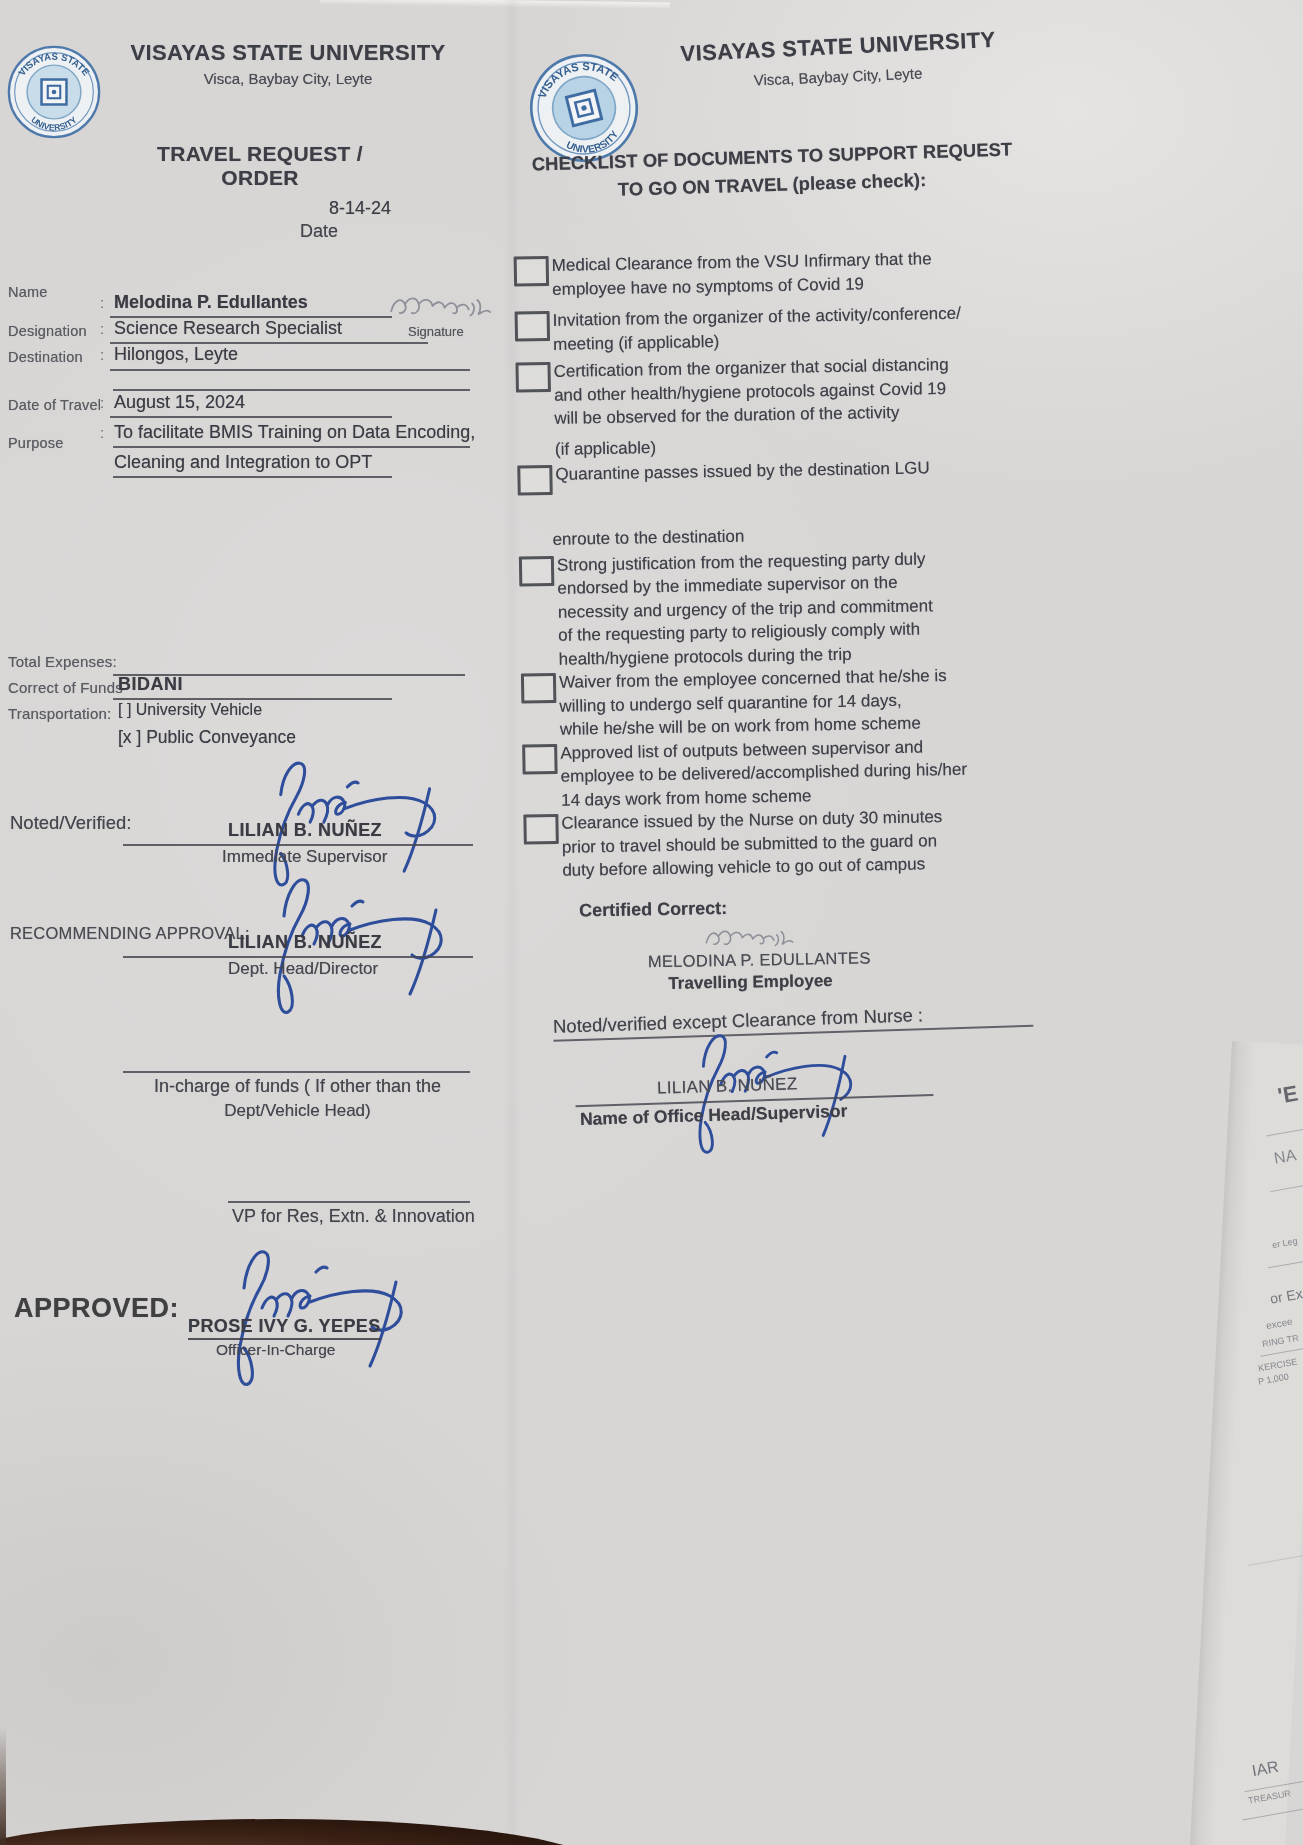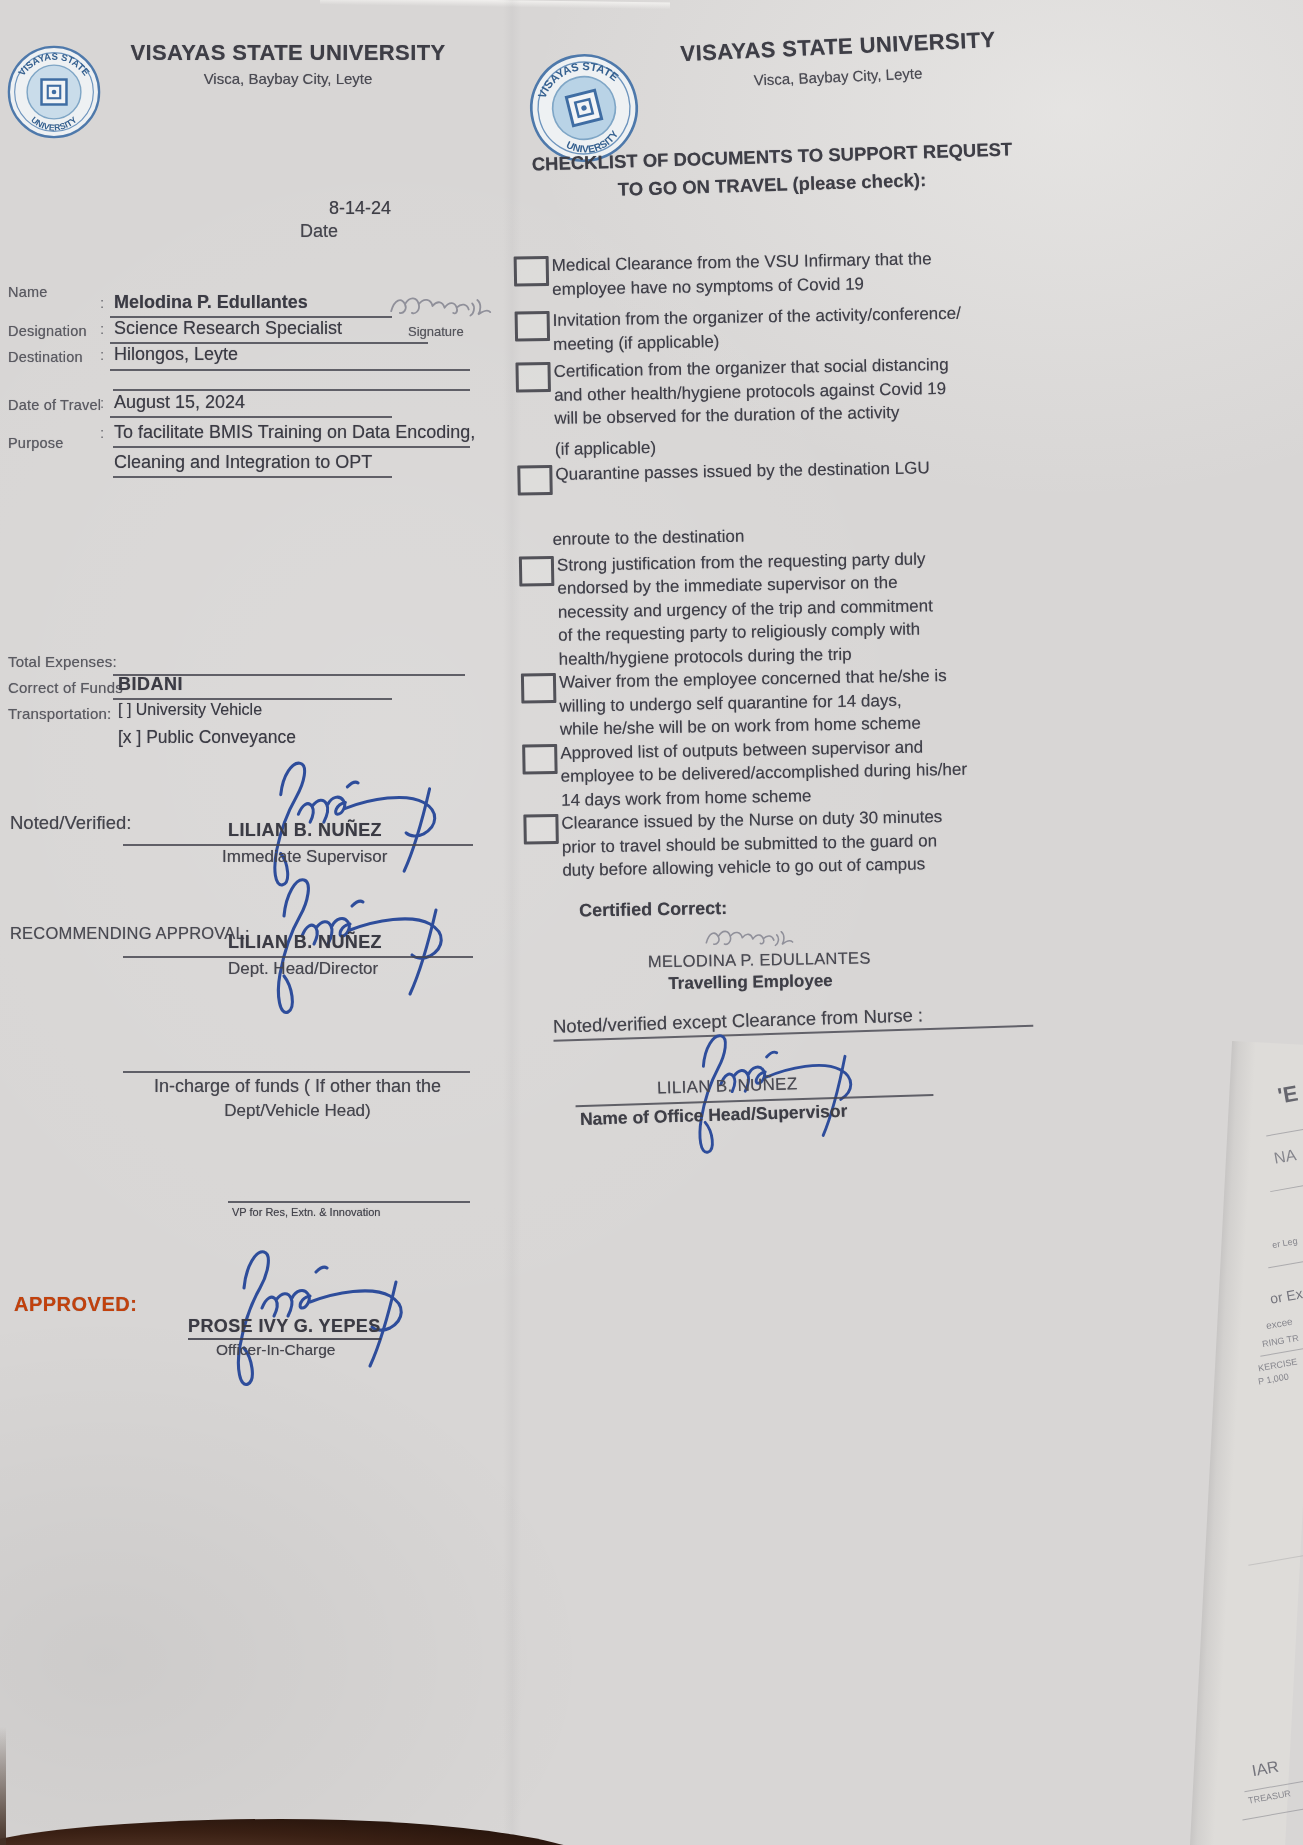--- a/index.html
+++ b/index.html
@@ -69,20 +69,21 @@
     <circle cx="50" cy="50" r="28" fill="#c9dcea" stroke="#7fa6c6" stroke-width="1.5"></circle>
     <rect x="37" y="37" width="26" height="26" fill="#f2f4f6" stroke="#3f6da3" stroke-width="2.6"></rect>
     <rect x="43.5" y="43.5" width="13" height="13" fill="none" stroke="#3f6da3" stroke-width="2.2"></rect>
     <circle cx="50" cy="50" r="2.4" fill="#3f6da3"></circle>
     <text class="seal-text" font-size="10"><textPath href="#lt1" startOffset="50%" text-anchor="middle">VISAYAS STATE</textPath></text>
     <text class="seal-text" font-size="9"><textPath href="#lb1" startOffset="50%" text-anchor="middle">UNIVERSITY</textPath></text>
   </svg>
 
   <div class="abs soft b" style="left:128px;top:40px;width:320px;text-align:center;font-size:22px;letter-spacing:.4px;">VISAYAS STATE UNIVERSITY</div>
   <div class="abs soft" style="left:128px;top:70px;width:320px;text-align:center;font-size:15px;color:#4a4a52;">Visca, Baybay City, Leyte</div>
+  <div class="abs soft b" style="left:120px;top:142px;width:280px;text-align:center;font-size:21px;letter-spacing:.3px;">TRAVEL REQUEST / ORDER</div>
 
   <div class="abs soft" style="left:300px;top:198px;width:120px;text-align:center;font-size:18px;">8-14-24</div>
   <div class="abs soft" style="left:300px;top:221px;width:120px;text-align:left;font-size:18px;color:#45454d;">Date</div>
 
   <span class="abs lbl soft" style="left:8px;top:284px;">Name</span>
   <span class="abs colon" style="left:100px;top:294px;">:</span>
   <span class="abs val b soft" style="left:114px;top:292px;">Melodina P. Edullantes</span>
   <div class="line" style="left:110px;top:316px;width:282px;"></div>
   <svg class="abs sig-gray" style="left:386px;top:288px" width="112" height="36" viewBox="0 0 130 40">
     <path d="M6,26 C10,12 18,10 22,18 C25,24 20,29 16,28 M22,18 C28,8 36,10 38,18 C40,25 34,30 30,28 M38,18 C44,10 52,12 54,20 M54,20 C60,13 66,15 68,22 M68,22 C74,14 80,16 82,22 C84,27 80,30 78,28 M82,22 C88,16 94,18 96,24 M100,17 C104,21 102,29 98,31 M106,13 C111,17 110,26 107,30 C112,26 118,24 121,27"></path>
@@ -144,23 +145,23 @@
   </svg>
   <span class="abs val b soft" style="left:228px;top:932px;letter-spacing:.4px;">LILIAN B. NUÑEZ</span>
   <div class="line" style="left:123px;top:956px;width:350px;"></div>
   <span class="abs soft" style="left:228px;top:959px;font-size:17px;color:#46464e;">Dept. Head/Director</span>
 
   <div class="line" style="left:123px;top:1071px;width:347px;"></div>
   <div class="abs soft" style="left:125px;top:1076px;width:345px;text-align:center;font-size:18px;color:#44444c;">In-charge of  funds ( If other than the</div>
   <div class="abs soft" style="left:125px;top:1101px;width:345px;text-align:center;font-size:17px;color:#44444c;">Dept/Vehicle Head)</div>
 
   <div class="line" style="left:228px;top:1201px;width:242px;"></div>
-  <span class="abs soft" style="left:232px;top:1206px;font-size:11px;color:#44444c;">VP for Res, Extn. &amp; Innovation</span>
-
-  <span class="abs b soft" style="left:14px;top:1293px;font-size:20px;color:#c2410c;letter-spacing:.5px;">APPROVED:</span>
+  <span class="abs soft" style="left:232px;top:1206px;font-size:18px;color:#44444c;">VP for Res, Extn. &amp; Innovation</span>
+
+  <span class="abs b soft" style="left:14px;top:1293px;font-size:27px;color:#404040;letter-spacing:.5px;">APPROVED:</span>
   <svg class="abs sig-blue" style="left:182px;top:1236px" width="240" height="170" viewBox="0 0 240 170">
     <path d="M62,52 C64,30 74,14 82,16 C90,18 86,38 78,52 C70,66 62,88 58,110 C54,132 58,152 66,148 C74,144 70,122 62,112"></path>
     <path d="M80,72 C84,62 90,58 94,64 C97,69 94,76 92,80 M94,64 C100,56 106,56 109,62 C112,68 108,76 106,80 M110,62 C114,54 122,52 126,58 C130,64 124,72 120,72 C116,72 118,62 128,60"></path>
     <path d="M134,36 C138,32 142,30 145,32"></path>
     <path d="M128,66 C154,56 190,50 208,60 C224,69 222,84 208,92 C202,95 194,95 190,91"></path>
     <path d="M214,46 C208,72 200,104 188,130"></path>
   </svg>
   <span class="abs val b soft" style="left:188px;top:1316px;letter-spacing:.4px;border-bottom:2.5px solid rgba(60,60,70,.85);padding-bottom:1px;">PROSE IVY G. YEPES</span>
   <span class="abs soft" style="left:216px;top:1341px;font-size:15.5px;color:#46464e;">Officer-In-Charge</span>
 

